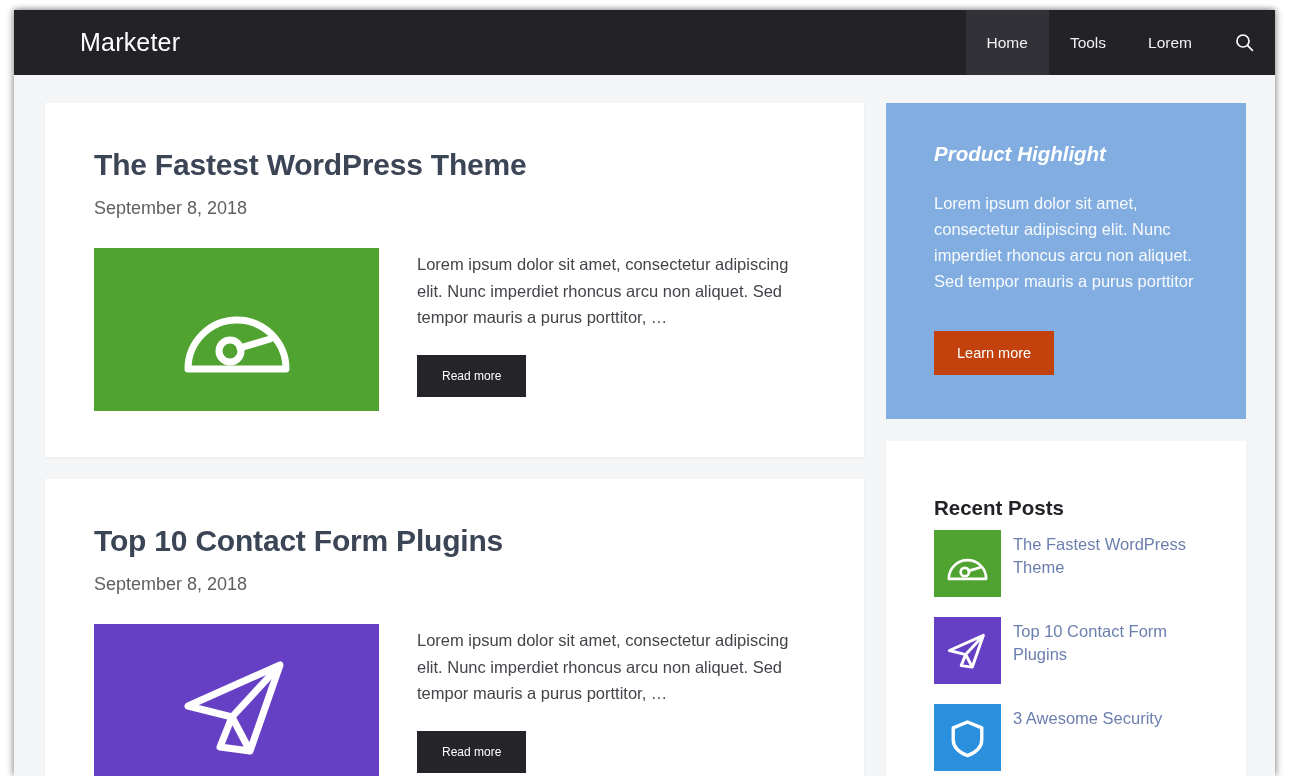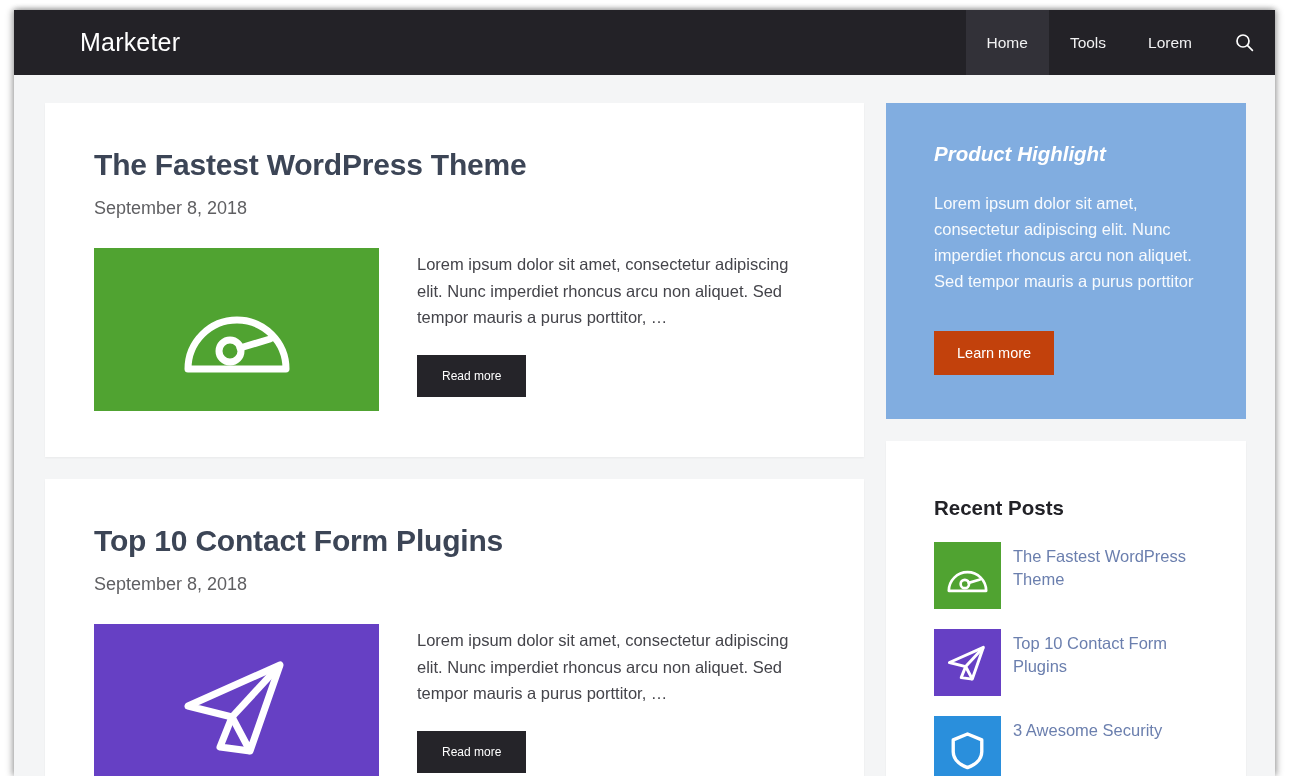--- a/index.html
+++ b/index.html
@@ -153,21 +153,21 @@
 
   .widget-recent {
     background: #ffffff;
     padding: 55px 48px 30px 48px;
     box-shadow: 0 1px 2px rgba(0,0,0,0.05);
   }
   .widget-recent-title {
     font-size: 20.5px;
     font-weight: bold;
     color: #222227;
-    margin-bottom: 22px;
+    margin-bottom: 10px;
   }
   .recent-item {
     display: flex;
     gap: 12px;
     margin-bottom: 20px;
     cursor: pointer;
   }
   .recent-thumb {
     width: 67px;
     height: 67px;

